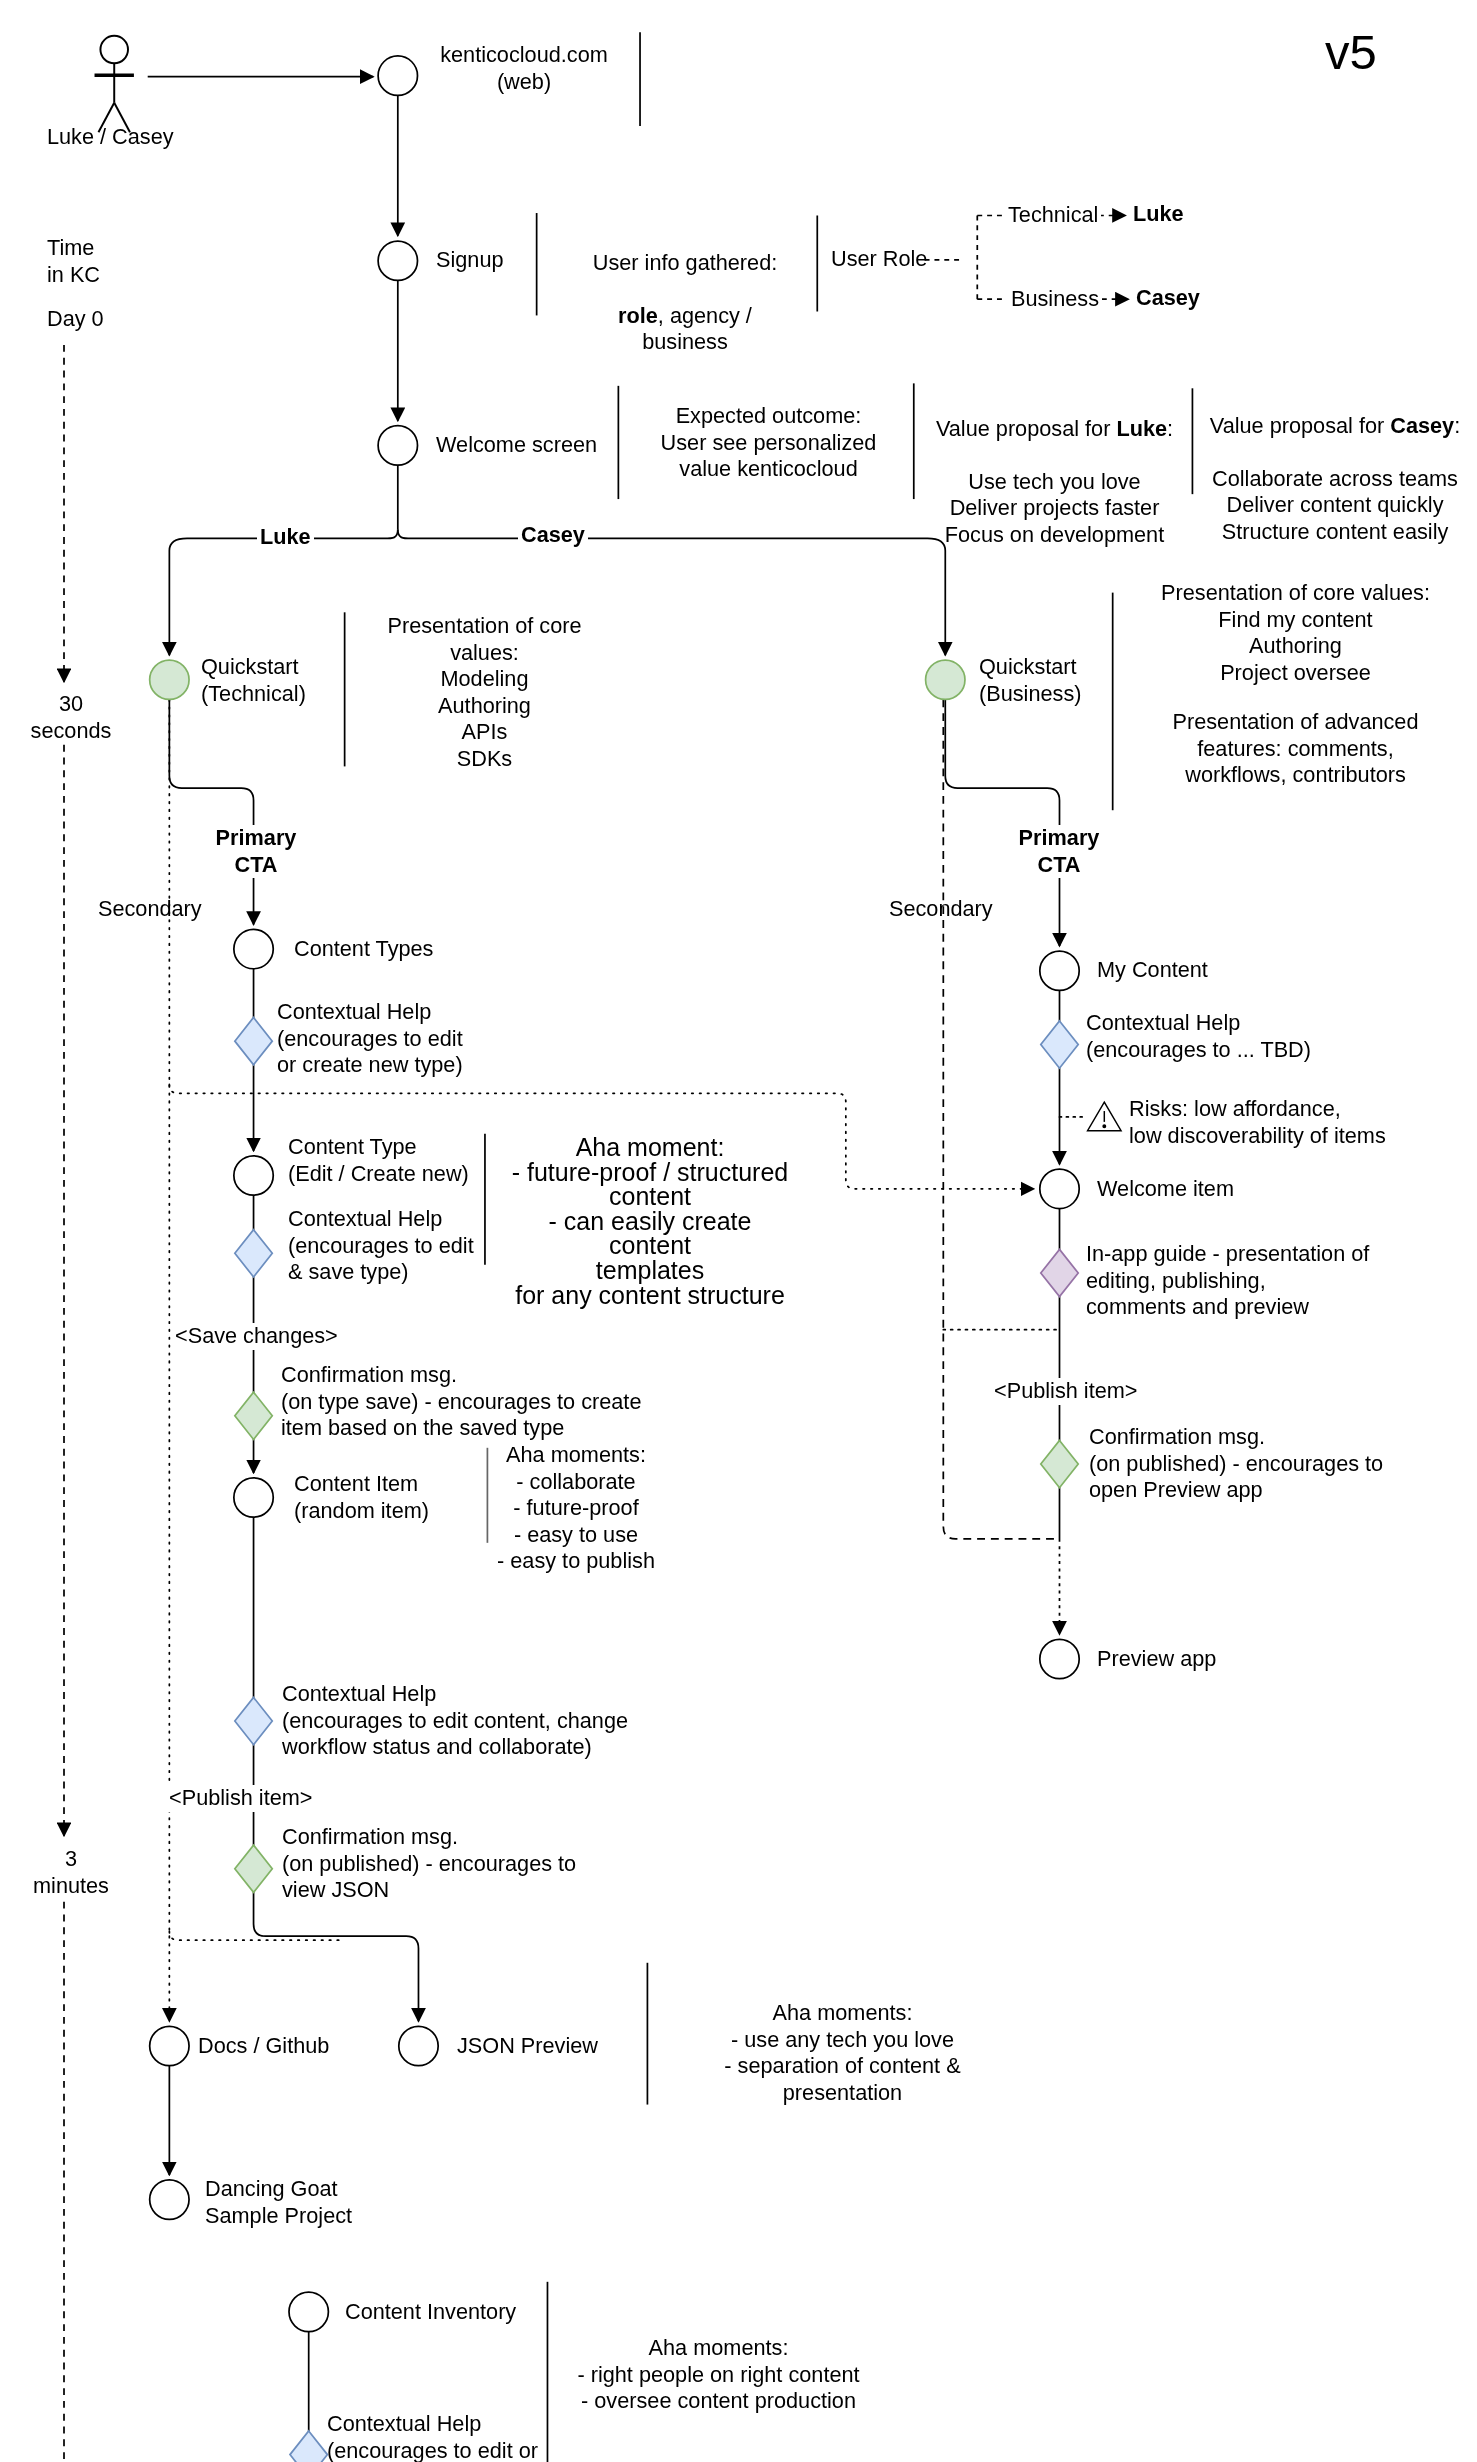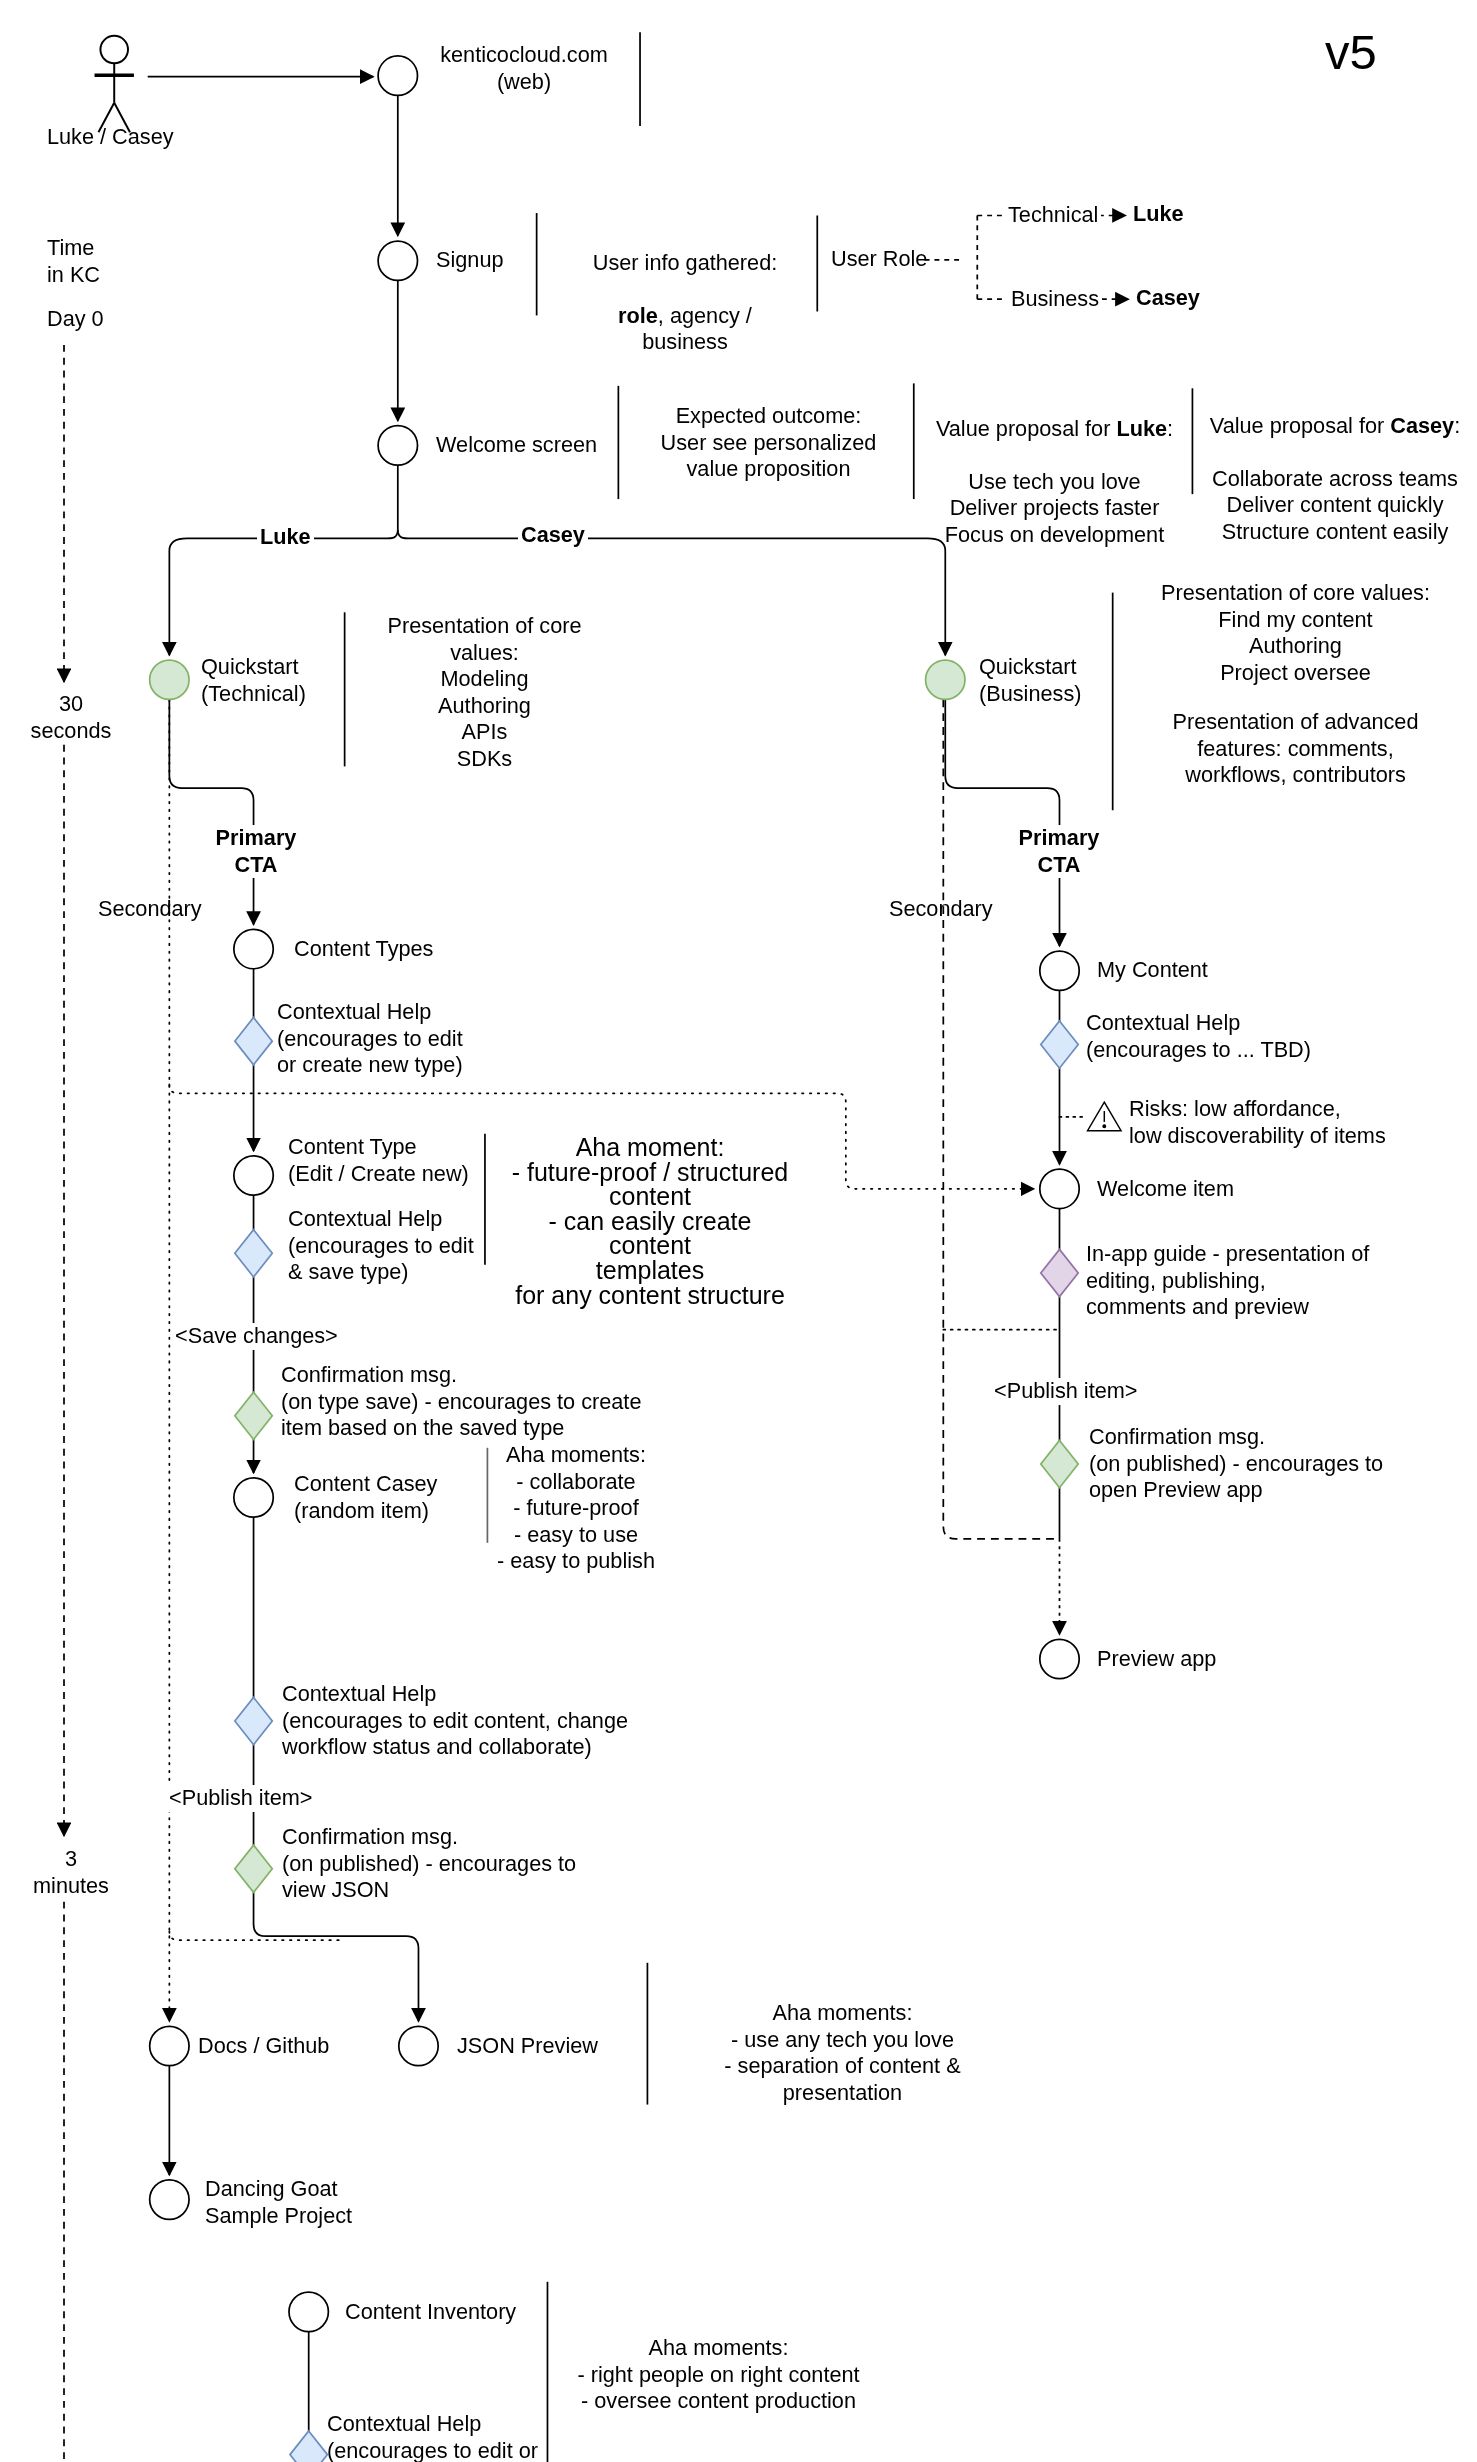--- a/index.html
+++ b/index.html
@@ -146,21 +146,21 @@
 </div>
 <div class="lbl" style="left:831px;top:246px">User Role</div>
 <div class="lbl wbg" style="left:1005px;top:202px">Technical</div>
 <div class="lbl b" style="left:1133px;top:201px">Luke</div>
 <div class="lbl wbg" style="left:1008px;top:286px">Business</div>
 <div class="lbl b" style="left:1136px;top:285px">Casey</div>
 
 <div class="lbl" style="left:436px;top:432px">Welcome screen</div>
 <div class="lbl c" style="left:638px;top:403px;width:261px">Expected outcome:
 User see personalized
-value proposition</div>
+value kenticocloud</div>
 <div class="lbl c" style="left:1202px;top:386px;width:266px">
   <div><span>Value proposal for </span><b>Casey</b><span>:</span></div>
   <div>Collaborate across teams
 Deliver content quickly
 Structure content easily</div>
 </div>
 <div class="lbl c" style="left:929px;top:389px;width:251px">
   <div><span>Value proposal for </span><b>Luke</b><span>:</span></div>
   <div>Use tech you love
 Deliver projects faster
@@ -208,21 +208,21 @@
 templates
 for any content structure</div>
 <div class="lbl" style="left:288px;top:1206px">Contextual Help
 (encourages to edit
 &amp; save type)</div>
 <div class="lbl wbg" style="left:172px;top:1323px">&lt;Save changes&gt;</div>
 <div class="lbl" style="left:281px;top:1362px">Confirmation msg.
 (on type save) - encourages to create
 item based on the saved type</div>
 
-<div class="lbl" style="left:294px;top:1471px">Content Casey
+<div class="lbl" style="left:294px;top:1471px">Content Item
 (random item)</div>
 <div class="lbl c" style="left:470px;top:1442px;width:212px">Aha moments:
 - collaborate
 - future-proof
 - easy to use
 - easy to publish</div>
 <div class="lbl" style="left:282px;top:1681px">Contextual Help
 (encourages to edit content, change
 workflow status and collaborate)</div>
 <div class="lbl wbg" style="left:166px;top:1785px">&lt;Publish item&gt;</div>

